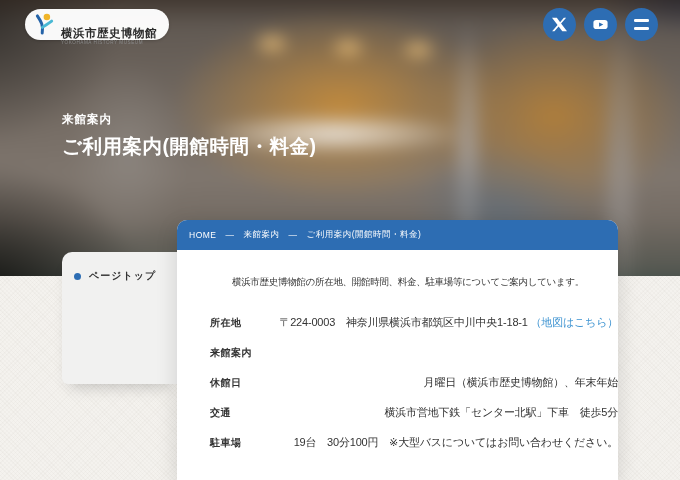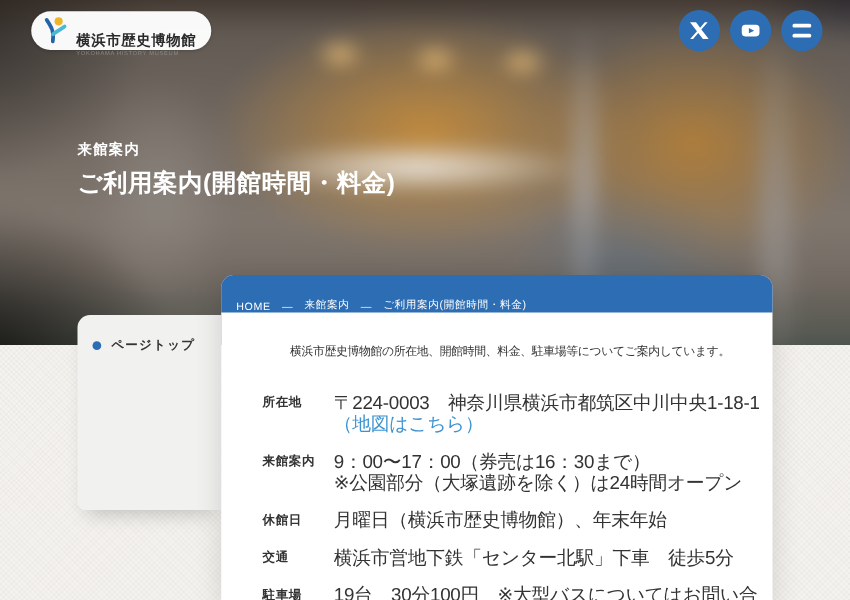--- a/index.html
+++ b/index.html
@@ -50,43 +50,43 @@
     display:flex; align-items:center; justify-content:center; cursor:pointer; }
   .menu-bars { display:flex; flex-direction:column; gap:5px; }
   .menu-bars span { display:block; width:15px; height:2.6px; background:#fff; border-radius:1.3px; }
 
   
   .hero-text { position:absolute; left:62px; top:112px; z-index:4; color:#fff; }
   .hero-cat { font-size:11.5px; font-weight:bold; letter-spacing:1px; }
   .hero-title { font-size:19.5px; font-weight:bold; margin-top:6px; letter-spacing:0.5px; }
 
   
-  .side-card { position:absolute; left:62px; top:252px; width:115px; height:156px;
+  .side-card { position:absolute; left:62px; top:252px; width:115px; height:132px;
     background:#f1f1f0; border-radius:10px 0 0 6px; z-index:3;
     box-shadow:0 10px 16px -8px rgba(0,0,0,0.22); }
   .side-item { display:flex; align-items:center; gap:8px; padding:17px 0 0 12px; cursor:pointer; }
   .side-bullet { width:7px; height:7px; border-radius:50%; background:#2d6db3; flex:0 0 auto; }
   .side-label { font-size:10px; font-weight:bold; color:#333; letter-spacing:1px; }
 
   
   .main-card { position:absolute; left:177px; top:220px; width:441px; height:260px;
     background:#fff; border-radius:10px 10px 0 0; z-index:4;
     box-shadow:0 6px 22px rgba(0,0,0,0.14); }
   .crumb-bar { height:30px; background:#2d6db3; border-radius:10px 10px 0 0;
-    display:flex; align-items:flex-end; padding:0 12px; color:#fff; font-size:8.5px; letter-spacing:0.5px; }
+    display:flex; align-items:center; padding:0 12px; color:#fff; font-size:8.5px; letter-spacing:0.5px; }
   .crumb-link { color:#fff; cursor:pointer; text-decoration:none; }
   .crumb-sep { margin:0 9px; opacity:0.9; }
   .crumb-cur { color:#fff; }
 
   .content { padding:0 0 0 21px; color:#333; }
   .intro { margin-top:24px; font-size:9.5px; line-height:16px; letter-spacing:-0.3px;text-align:center; }
   .info-table { margin:24px 0 13px 12px; }
   .info-row { display:grid; grid-template-columns:57px auto; margin-bottom:13px; }
   .info-label { font-size:10px; font-weight:bold; line-height:17px; letter-spacing:0.5px; }
-  .info-value { font-size:15px; line-height:17px; letter-spacing:-0.2px; }
+  .info-value { font-size:11px; line-height:17px; letter-spacing:-0.2px;text-align:right; }
   .map-link { color:#3d93d1; cursor:pointer; text-decoration:none; }
 </style>
 </head>
 <body>
 
 <div class="stage">
 
   <div class="hero">
     <div class="hero-photo"></div>
   </div>
@@ -153,24 +153,20 @@
         <div class="info-row">
           <div class="info-label">所在地</div>
           <div class="info-value">
             <span>〒224-0003　神奈川県横浜市都筑区中川中央1-18-1</span>
             <a class="map-link">（地図はこちら）</a>
           </div>
         </div>
 
         <div class="info-row">
           <div class="info-label">来館案内</div>
-          <div class="info-value">
-            <div>9：00〜17：00（券売は16：30まで）</div>
-            <div>※公園部分（大塚遺跡を除く）は24時間オープン</div>
-          </div>
         </div>
 
         <div class="info-row">
           <div class="info-label">休館日</div>
           <div class="info-value">月曜日（横浜市歴史博物館）、年末年始</div>
         </div>
 
         <div class="info-row">
           <div class="info-label">交通</div>
           <div class="info-value">横浜市営地下鉄「センター北駅」下車　徒歩5分</div>

